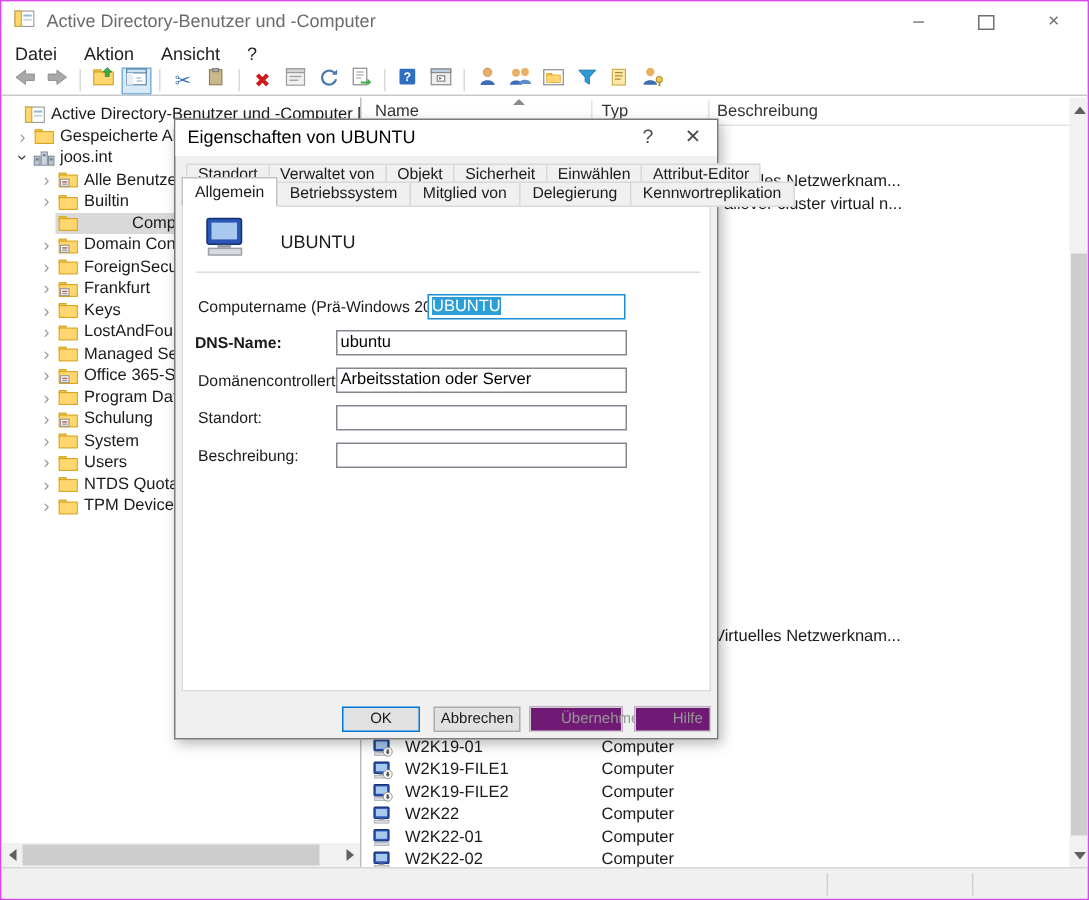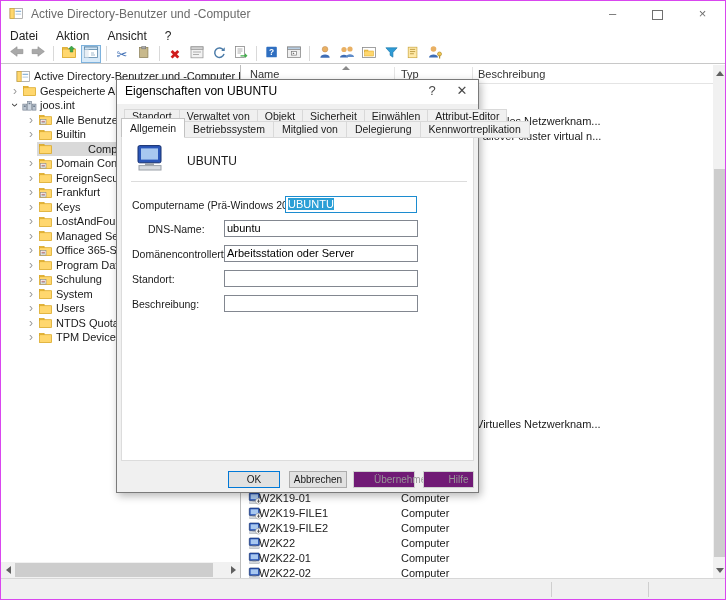--- a/index.html
+++ b/index.html
@@ -34,21 +34,21 @@
   .tree-ico{width:15px;height:13px;margin-right:3px;flex:none;}
   #list-panel{left:241px;top:64px;width:471px;height:513px;background:#fff;overflow:hidden;}
   #list-header{position:absolute;left:0;top:0;width:100%;height:18px;border-bottom:1px solid #e4e4e4;
                font-size:11px;color:#333;background:#fff;}
   .hdr-cell{position:absolute;top:3px;} 
   .hdr-sep{position:absolute;top:2px;width:1px;height:14px;background:#e4e4e4;}
   .sort-caret{position:absolute;top:1px;width:0;height:0;border-left:4px solid transparent;
               border-right:4px solid transparent;border-bottom:4px solid #8a8a8a;}
   .list-row{position:absolute;left:0;width:100%;height:15px;font-size:11px;color:#1a1a1a;}
   .lr-ico{position:absolute;left:6px;top:1px;width:14px;height:13px;}
-  .lr-name{position:absolute;left:17px;top:1px;white-space:nowrap;}
+  .lr-name{position:absolute;left:28px;top:1px;white-space:nowrap;}
   .lr-type{position:absolute;left:159px;top:1px;}
   .lr-desc{position:absolute;left:234px;top:1px;white-space:nowrap;}
   
   #vscroll{left:712px;top:64px;width:14px;height:513px;background:#f1f1f1;}
   .sb-btn{position:absolute;left:0;width:14px;height:16px;display:flex;align-items:center;justify-content:center;}
   .tri-up{width:0;height:0;border-left:4px solid transparent;border-right:4px solid transparent;border-bottom:5px solid #606060;}
   .tri-down{width:0;height:0;border-left:4px solid transparent;border-right:4px solid transparent;border-top:5px solid #606060;}
   .tri-left{width:0;height:0;border-top:4px solid transparent;border-bottom:4px solid transparent;border-right:5px solid #606060;}
   .tri-right{width:0;height:0;border-top:4px solid transparent;border-bottom:4px solid transparent;border-left:5px solid #606060;}
   #vthumb{position:absolute;left:1px;top:104px;width:12px;height:388px;background:#cdcdcd;}
@@ -582,21 +582,21 @@
           <rect x="1.5" y="0.8" width="11.5" height="8.6" rx="0.8" fill="#2a56b8" stroke="#16306e" stroke-width="0.5"></rect>
           <rect x="3" y="2.2" width="8.5" height="5.6" fill="#a8c8f0"></rect>
           <rect x="5" y="9.6" width="4.5" height="1" fill="#9aa0a8"></rect>
           <rect x="2" y="10.8" width="11" height="2.2" fill="#d7dbe0" stroke="#9aa0a8" stroke-width="0.5"></rect>
         </svg></span>
     <span id="dlg-computer-name">UBUNTU</span>
     <div id="dlg-rule"></div>
     <div id="dlg-fields">
         <span class="fld-label" style="left: 15px; top: 119px;">Computername (Prä-Windows 2000):</span>
         <div class="fld-input focused" style="left: 168px; top: 116px; width: 126px;"><span class="sel">UBUNTU</span></div>
-        <span class="fld-label" style="left: 31px; top: 143px;">DNS-Name:</span>
+        <span class="fld-label" style="left: 13px; top: 143px; font-weight: bold;">DNS-Name:</span>
         <div class="fld-input" style="left: 107px; top: 140px; width: 188px;">ubuntu</div>
         <span class="fld-label" style="left: 15px; top: 168px;">Domänencontrollertyp:</span>
         <div class="fld-input" style="left: 107px; top: 165px; width: 188px;">Arbeitsstation oder Server</div>
         <span class="fld-label" style="left: 15px; top: 193px;">Standort:</span>
         <div class="fld-input" style="left: 107px; top: 190px; width: 188px;"></div>
         <span class="fld-label" style="left: 15px; top: 218px;">Beschreibung:</span>
         <div class="fld-input" style="left: 107px; top: 215px; width: 188px;"></div>
       </div>
     <div id="dlg-buttons">
         <div class="dlg-btn default" style="left: 111px; width: 52px;">OK</div>

